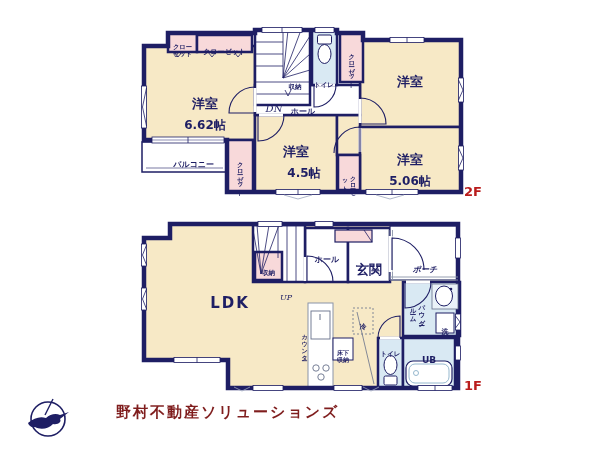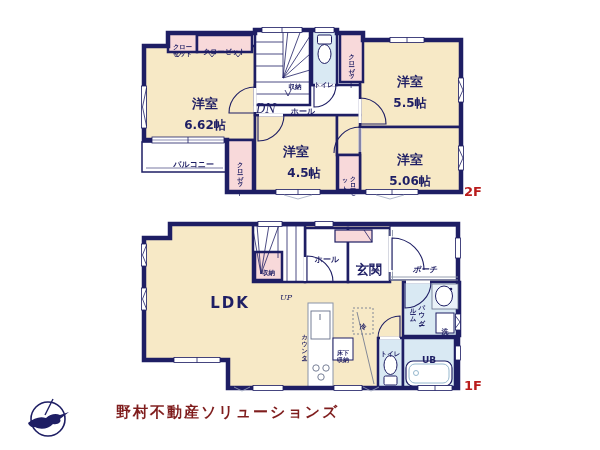--- a/index.html
+++ b/index.html
@@ -104,35 +104,34 @@
         <path d="M222,98 L248,98 A26,26 0 0 0 222,72"></path>
         <path d="M222,127 L222,101 A26,26 0 0 0 196,127"></path>
         <path d="M176,59 L176,81 A22,22 0 0 0 198,59"></path>
       </g>
     </g>
   </svg>
 
   <div class="lbl" style="left:27px;top:62px;width:80px;font-size:13px;">洋室</div>
   <div class="lbl" style="left:27px;top:84px;width:80px;font-size:12px;">6.62帖</div>
   <div class="lbl" style="left:232px;top:40px;width:80px;font-size:13px;">洋室</div>
-  <div class="lbl" style="left:232px;top:62px;width:80px;font-size:12px;">5.5帖</div>
   <div class="lbl" style="left:118px;top:110px;width:80px;font-size:13px;">洋室</div>
   <div class="lbl" style="left:118px;top:132px;width:96px;font-size:12px;">4.5帖</div>
   <div class="lbl" style="left:232px;top:118px;width:80px;font-size:13px;">洋室</div>
   <div class="lbl" style="left:232px;top:140px;width:80px;font-size:12px;">5.06帖</div>
   <div class="lbl wrap" style="left:33px;top:8px;width:23px;font-size:6.3px;">クローゼット</div>
   <div class="lbl" style="left:59px;top:13px;width:55px;font-size:7px;">クローゼット</div>
   <div class="lbl vtext" style="left:204px;top:9px;width:19px;height:46px;font-size:6.3px;">クローゼット</div>
   <div class="lbl vtext" style="left:92px;top:117px;width:20px;height:46px;font-size:6.3px;">クローゼット</div>
   <div class="lbl vtext" style="left:201px;top:136px;width:20px;height:22px;font-size:6px;">クローゼット</div>
   <div class="lbl" style="left:16px;top:125px;width:60px;font-size:8px;text-align:right;">バルコニー</div>
   <div class="lbl" style="left:135px;top:72px;width:60px;font-size:8px;">ホール</div>
   <div class="lbl" style="left:172px;top:47px;width:28px;font-size:6.5px;">トイレ</div>
   <div class="lbl" style="left:144px;top:49px;width:26px;font-size:6.5px;">収納</div>
-  <div class="lbl italic" style="left:118px;top:68px;width:20px;font-size:12px;">DN</div>
+  <div class="lbl italic" style="left:118px;top:68px;width:20px;font-size:10px;padding-left:8px;">DN</div>
 </div>
 <div class="floortag" style="left:464px;top:184px;">2F</div>
 
 <div class="floor" style="left:138px;top:218px;width:330px;height:176px;">
   <svg width="330" height="176" viewBox="0 0 330 176">
 
     <path d="M6,20 H32 V6 H320 V170 H90 V142 H6 Z" fill="#f7e9c6"></path>
 
     <g stroke="#1e1e64" stroke-width="2.5">
       <rect x="167" y="10" width="43" height="54" fill="#ffffff"></rect>

